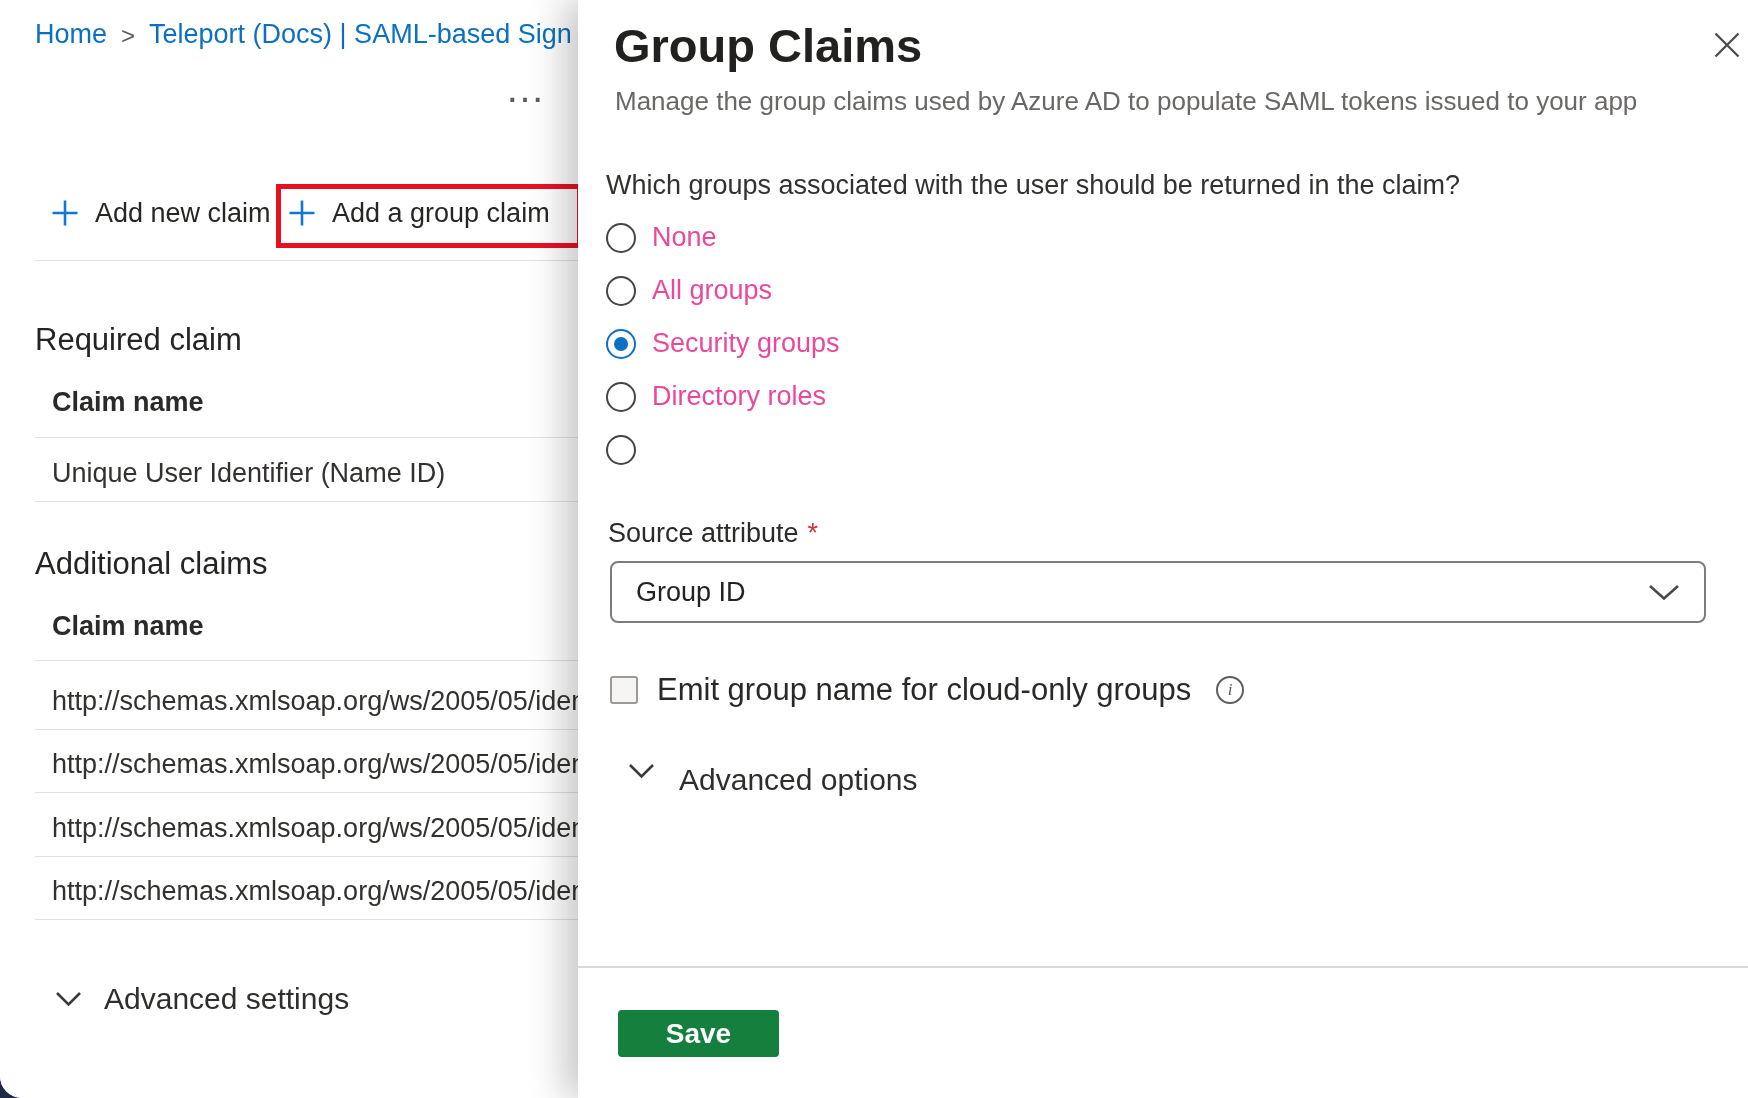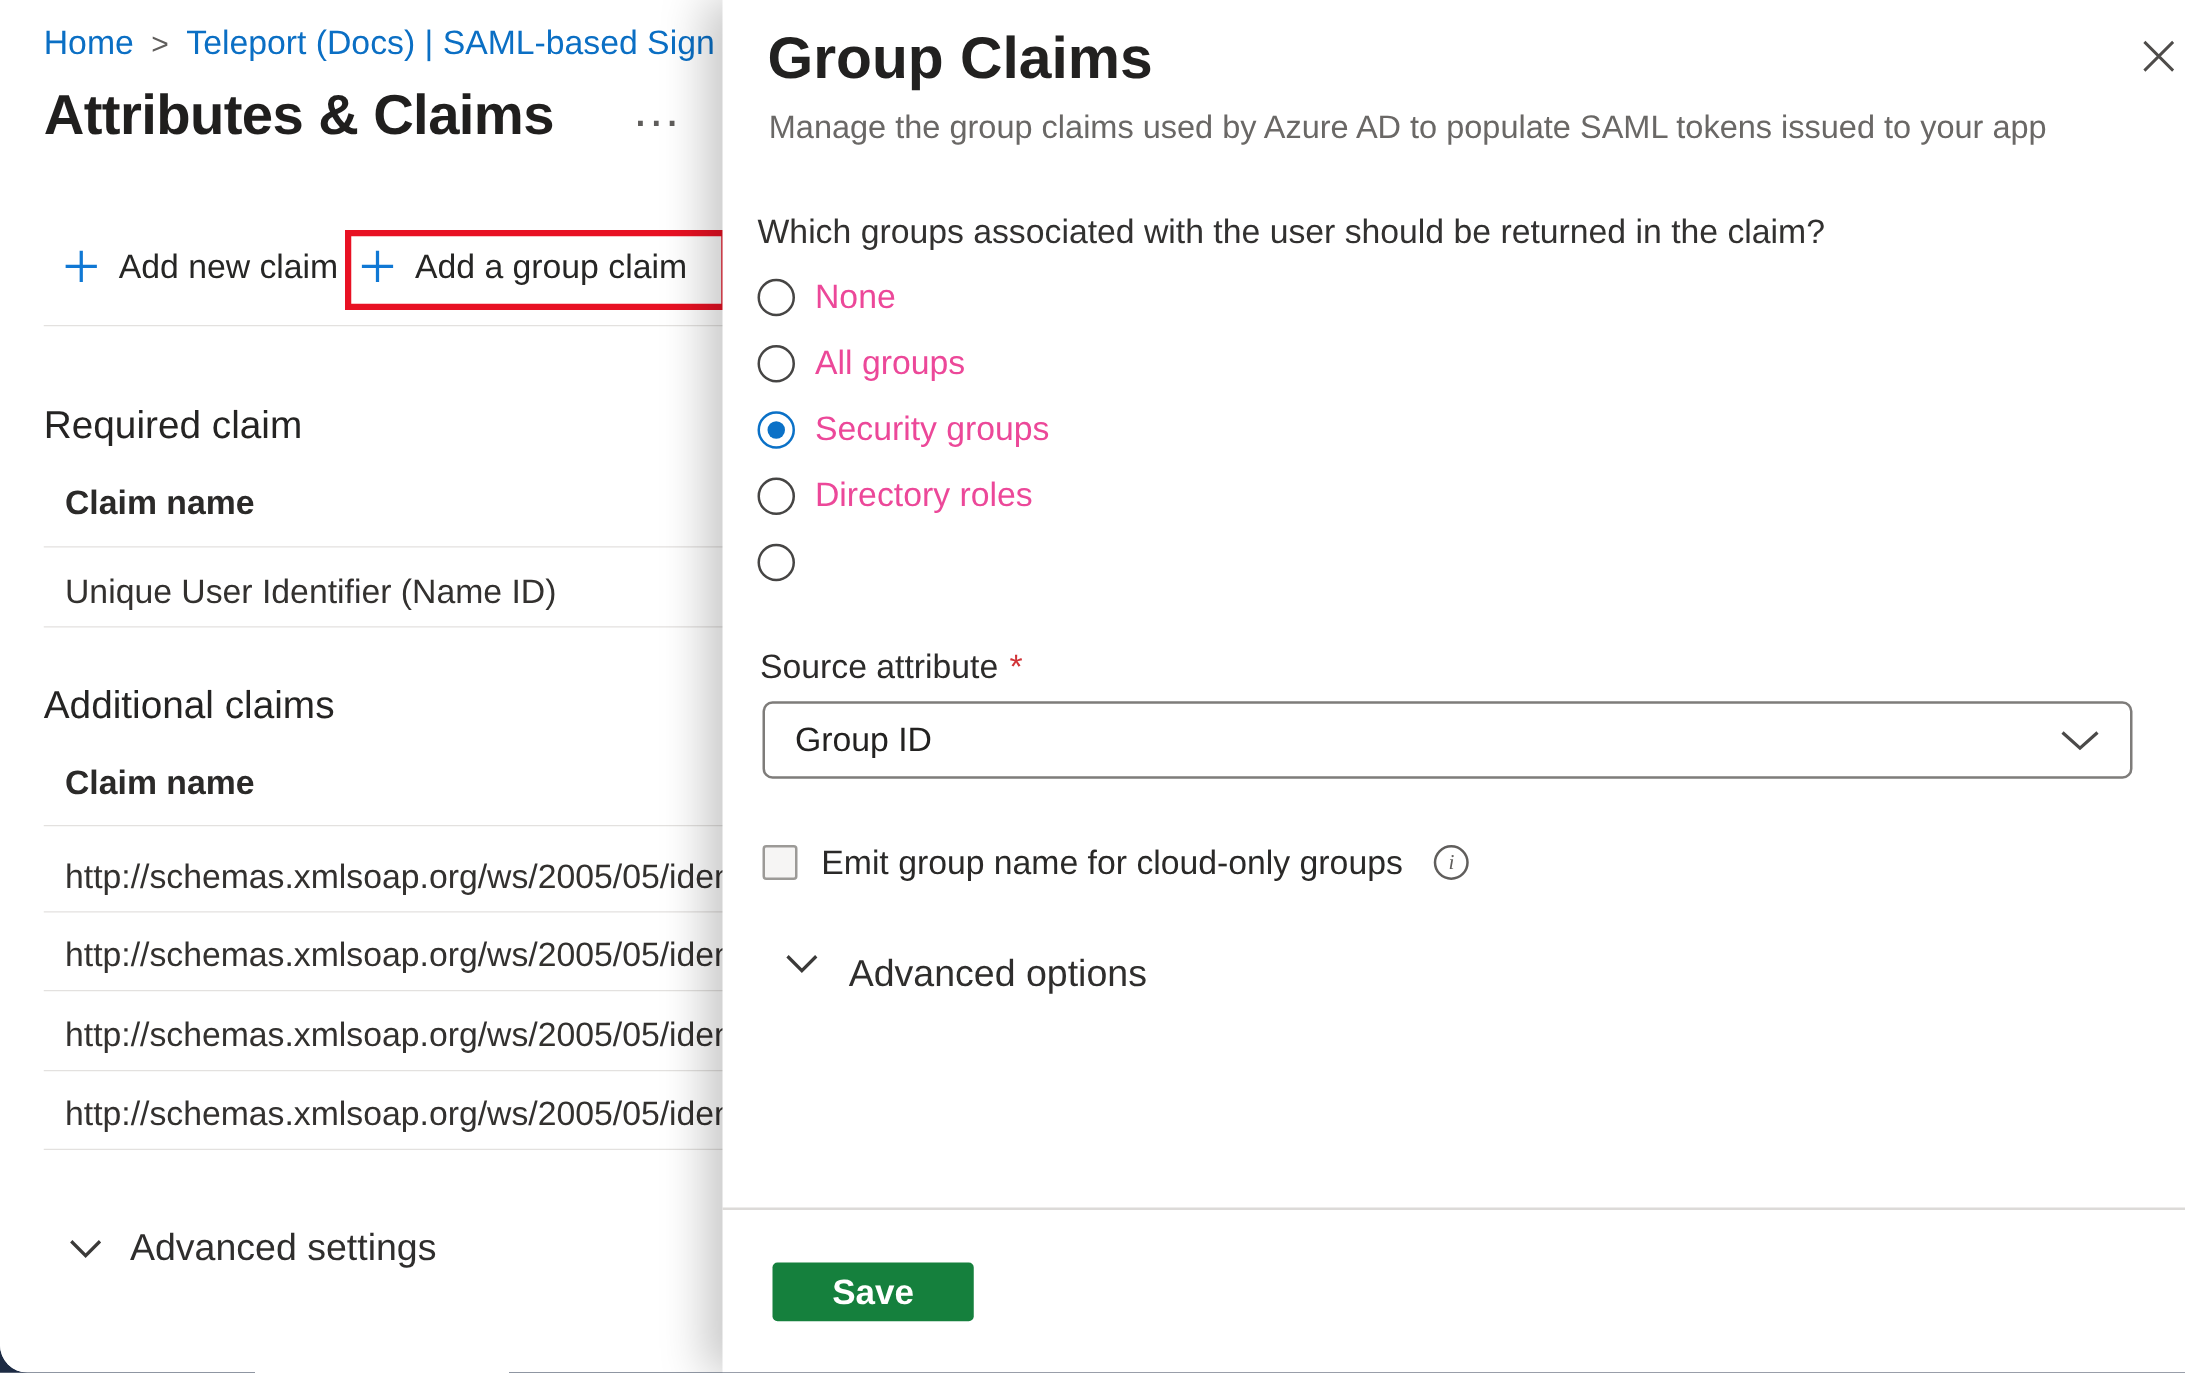--- a/index.html
+++ b/index.html
@@ -54,21 +54,21 @@
   .radio-label{font-size:27px;color:#ec4899;white-space:nowrap;}
   .src-label{position:absolute;left:30px;top:518px;font-size:27px;color:#2c2b2a;white-space:nowrap;}
   .req-star{color:#d13438;margin-left:9px;}
   .select{position:absolute;left:32px;top:561px;width:1096px;height:62px;box-sizing:border-box;
           border:2px solid #7e7c7a;border-radius:8px;display:flex;align-items:center;
           padding:0 24px;font-size:27px;color:#232221;cursor:pointer;background:#fff;}
   .select .chev{margin-left:auto;width:32px;height:17px;}
   .check-row{position:absolute;left:32px;top:664px;height:52px;display:flex;align-items:center;gap:19px;}
   .checkbox{width:28px;height:28px;box-sizing:border-box;border:2px solid #9c9a97;border-radius:3px;
             background:#f6f5f4;cursor:pointer;flex:0 0 auto;}
-  .check-label{font-size:27px;color:#2a2928;white-space:nowrap;}
+  .check-label{font-size:31px;color:#2a2928;white-space:nowrap;}
   .info-icon{width:28px;height:28px;box-sizing:border-box;border:2px solid #605e5c;border-radius:50%;
              color:#605e5c;font-size:17px;font-family:"Liberation Serif",serif;font-style:italic;
              display:flex;align-items:center;justify-content:center;margin-left:6px;cursor:pointer;}
   .adv-options{position:absolute;left:50px;top:763px;display:flex;gap:24px;
                font-size:30px;color:#2f2e2d;cursor:pointer;white-space:nowrap;}
   .footer-line{position:absolute;left:0;right:0;top:966px;height:2px;background:#dcdad8;}
   .save-btn{position:absolute;left:40px;top:1010px;width:161px;height:47px;background:#15803d;
             color:#fff;font-size:28px;font-weight:700;border:none;border-radius:4px;
             display:flex;align-items:center;justify-content:center;cursor:pointer;}
 </style>
@@ -78,21 +78,20 @@
 <div class="screen">
 
   <div class="page">
 
     <div class="breadcrumb">
       <span class="crumb-link">Home</span>
       <span class="crumb-sep">&gt;</span>
       <span class="crumb-link">Teleport (Docs) | SAML-based Sign</span>
     </div>
 
-    <div class="page-title">Attributes &amp; Claims</div>
     <div class="more-dots">…</div>
 
     <div class="toolbar-btn btn-group">
       <svg class="plus-icon" viewBox="0 0 30 30">
         <path d="M15 2.5v25M2.5 15h25" stroke="#1078d4" stroke-width="2.6" fill="none"></path>
       </svg>
       <span>Add a group claim</span>
     </div>
 
     <div class="toolbar-btn btn-new">

